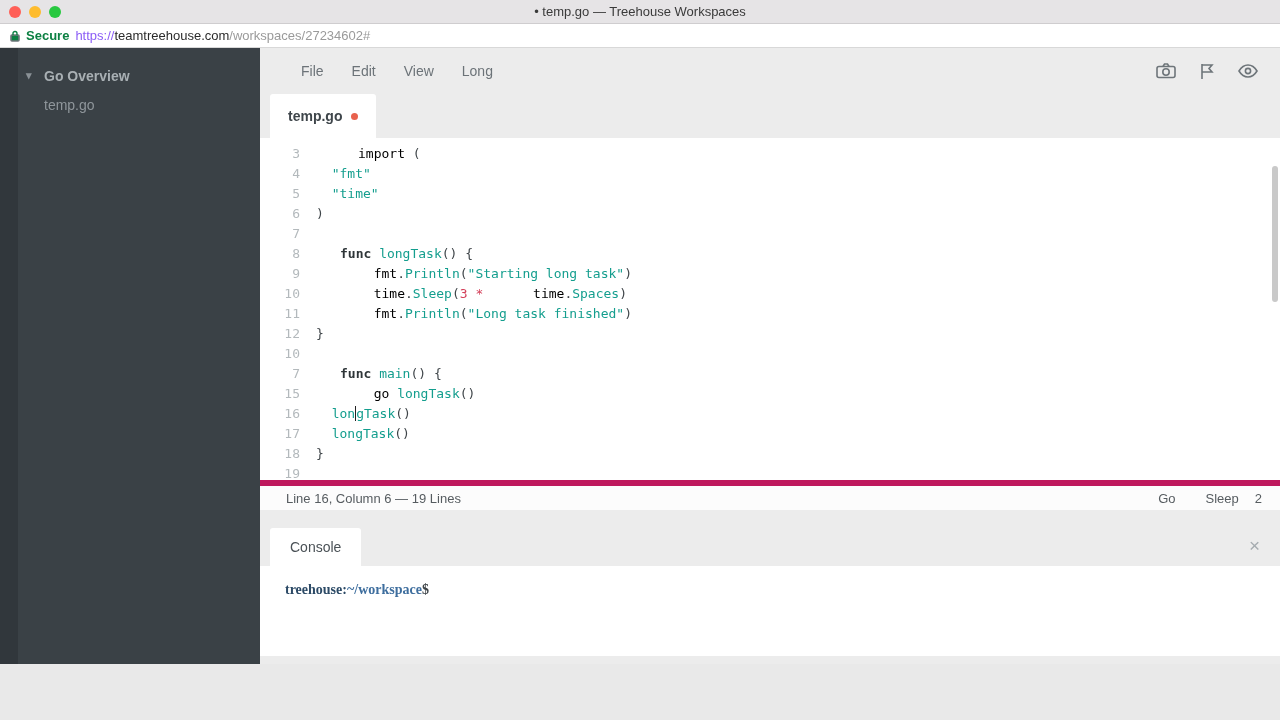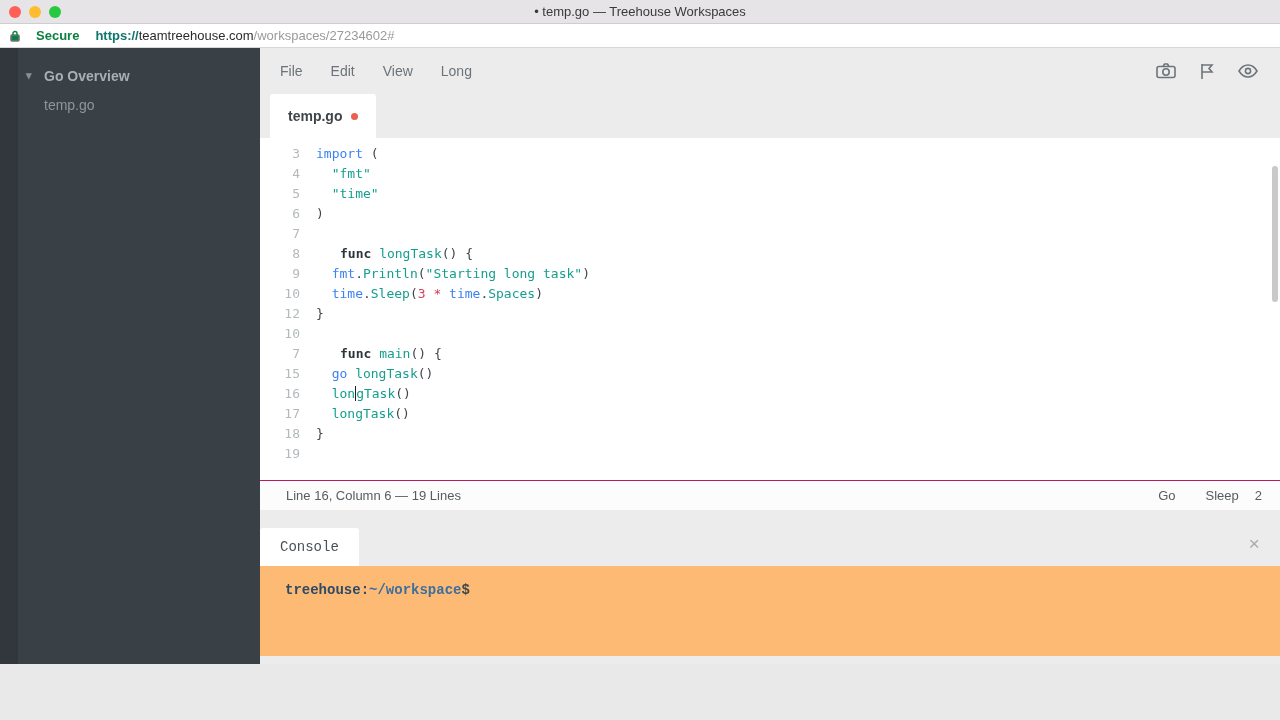--- a/index.html
+++ b/index.html
@@ -8,73 +8,73 @@
   .screen { width:1280px; height:664px; display:flex; flex-direction:column; }
 
   
   .titlebar { height:24px; background:#e6e4e6; border-bottom:1px solid #cfcdcf; display:flex; align-items:center; position:relative; flex:0 0 auto; }
   .traffic { display:flex; gap:8px; padding-left:9px; position:relative; z-index:2; }
   .tl { width:12px; height:12px; border-radius:50%; display:inline-block; }
   .tl.red{ background:#ff5f57; } .tl.yellow{ background:#febc2e; } .tl.green{ background:#28c840; }
   .wtitle { position:absolute; left:0; right:0; text-align:center; font-size:13px; color:#3a3a3a; }
 
   
-  .urlbar { height:24px; background:#ffffff; border-bottom:1px solid #d8d8d8; display:flex; align-items:center; padding-left:10px; gap:16px; font-size:13px; flex:0 0 auto; }
+  .urlbar { height:24px; background:#ffffff; border-bottom:1px solid #d8d8d8; display:flex; align-items:center; padding-left:10px; gap:6px; font-size:13px; flex:0 0 auto; }
   .secure { color:#0c8043; font-weight:600; }
-  .scheme { color:#0f766e;font-weight:bold; } .host { color:#2b2b2b; } .upath { color:#9a9a9a; }
+  .scheme { color:#8b5cf6; } .host { color:#2b2b2b; } .upath { color:#9a9a9a; }
 
   .workspace { flex:1; display:flex; min-height:0; }
 
   
   .sidebar { width:260px; background:#3a4146; position:relative; padding-top:14px; flex:0 0 260px; }
   .sidebar::before { content:""; position:absolute; left:0; top:0; bottom:0; width:18px; background:#31373c; }
   .side-item { position:relative; font-size:14px; padding:6px 0 7px 44px; cursor:pointer; }
   .side-item.root { font-weight:700; color:#a9b0b4; }
   .side-item.file { color:#8f969b; }
   .caret { position:absolute; left:26px; top:7px; font-size:11px; color:#8a9196; }
 
   
   .main { flex:1; display:flex; flex-direction:column; background:#ececec; min-width:0; }
-  .menubar { height:46px; display:flex; align-items:center; padding:0 22px 0 20px; gap:28px; font-size:14px; color:#6c7378; flex:0 0 auto; }
+  .menubar { height:46px; display:flex; align-items:center; padding:0 22px 0 20px; gap:28px; font-size:14px; color:#6c7378; flex:0 0 auto;margin-left:21px; }
   .menu-item { cursor:pointer; }
   .menu-icons { margin-left:auto; display:flex; gap:24px; align-items:center; }
   .micon { display:inline-flex; }
   .micon svg { stroke:#6e757a; fill:none; stroke-width:1.6; }
 
   .tabbar { height:44px; background:#ececec; display:flex; align-items:flex-end; padding-left:10px; flex:0 0 auto; }
   .tab { height:44px; background:#fff; display:flex; align-items:center; padding:0 18px; font-size:14px; font-weight:700; color:#3f464b; gap:9px; border-radius:3px 3px 0 0; cursor:pointer; }
   .dot { width:7px; height:7px; border-radius:50%; background:#e8614d; }
 
   
   .editor { background:#fff; height:342px; position:relative; overflow:hidden; padding-top:6px; font-family:"DejaVu Sans Mono",monospace; font-size:13px; flex:0 0 auto; }
   .code-line { display:flex; height:20px; line-height:20px; }
   .ln { flex:0 0 40px; width:40px; text-align:right; color:#b3b9bc; }
   .cd { padding-left:16px; white-space:pre; color:#3f4549; }
-  .tk { color:#3b82f6; }
+  .tk { color:#000000;margin-left:42px; }
   .tkb { color:#2e3538; font-weight:bold;margin-left:24px; }
   .tn { color:#149e8e; }
   .ts { color:#149e8e; }
   .td { color:#d4405a; }
   .tp { color:#3f4549; }
   .cursor { display:inline-block; width:1px; background:#222; height:15px; vertical-align:-3px; }
   .scroll-thumb { position:absolute; right:2px; top:28px; width:6px; height:136px; background:#c9c9c9; border-radius:3px; cursor:pointer; }
 
   
-  .statusbar { height:30px; background:#fcfcfc; border-top:1px solid #be185d; display:flex; align-items:center; font-size:13px; color:#565c60; padding:0 18px 0 26px; flex:0 0 auto; }
+  .statusbar { height:30px; background:#fcfcfc; border-top:6px solid #be185d; display:flex; align-items:center; font-size:13px; color:#565c60; padding:0 18px 0 26px; flex:0 0 auto; }
   .spacer { flex:1; }
   .status-mode { cursor:pointer; margin-right:30px; }
   .status-indent { cursor:pointer; display:flex; gap:16px; }
 
   .gap { height:18px; background:#ececec; flex:0 0 auto; }
 
   
-  .console-tabbar { height:38px; background:#ececec; display:flex; align-items:flex-end; padding-left:0; position:relative; flex:0 0 auto;font-family:Liberation Mono, monospace; }
+  .console-tabbar { height:38px; background:#ececec; display:flex; align-items:flex-end; padding-left:10px; position:relative; flex:0 0 auto; }
   .console-tab { height:38px; background:#fff; display:flex; align-items:center; padding:0 20px; font-size:14px; color:#4a5156; border-radius:3px 3px 0 0; cursor:pointer; }
   .console-close { position:absolute; right:20px; top:8px; color:#a6acb0; font-size:19px; line-height:19px; cursor:pointer; }
-  .console { background:#fdba74; flex:1; font-family:Liberation Mono, monospace; font-size:14px; font-weight:bold; padding:16px 0 0 25px; min-height:0; }
+  .console { background:#ffffff; flex:1; font-family:Liberation Serif, serif; font-size:14px; font-weight:bold; padding:16px 0 0 25px; min-height:0; }
   .prompt { white-space:pre; }
   .ph { color:#2c4a66; } .pc { color:#2c4a66; } .pa { color:#3e6e9e; } .pd { color:#3f4549; }
   .bottom-pad { height:8px; background:#ececec; flex:0 0 auto; }
 
   .lockicon svg { display:block; }
 </style>
 </head>
 <body>
 
 <div class="screen">
@@ -176,20 +176,24 @@
             </div>
             <div class="code-line">
               <span class="ln">9</span>
               <span class="cd"><span class="tp">  </span><span class="tk">fmt</span><span class="tp">.</span><span class="tn">Println</span><span class="tp">(</span><span class="ts">"Starting long task"</span><span class="tp">)</span></span>
             </div>
             <div class="code-line">
               <span class="ln">10</span>
               <span class="cd"><span class="tp">  </span><span class="tk">time</span><span class="tp">.</span><span class="tn">Sleep</span><span class="tp">(</span><span class="td">3</span><span class="tp"> </span><span class="td">*</span><span class="tp"> </span><span class="tk">time</span><span class="tp">.</span><span class="tn">Spaces</span><span class="tp">)</span></span>
             </div>
             <div class="code-line">
+              <span class="ln">11</span>
+              <span class="cd"><span class="tp">  </span><span class="tk">fmt</span><span class="tp">.</span><span class="tn">Println</span><span class="tp">(</span><span class="ts">"Long task finished"</span><span class="tp">)</span></span>
+            </div>
+            <div class="code-line">
               <span class="ln">12</span>
               <span class="cd"><span class="tp">}</span></span>
             </div>
             <div class="code-line">
               <span class="ln">10</span>
               <span class="cd"></span>
             </div>
             <div class="code-line">
               <span class="ln">7</span>
               <span class="cd"><span class="tkb">func</span><span class="tp"> </span><span class="tn">main</span><span class="tp">() {</span></span>

